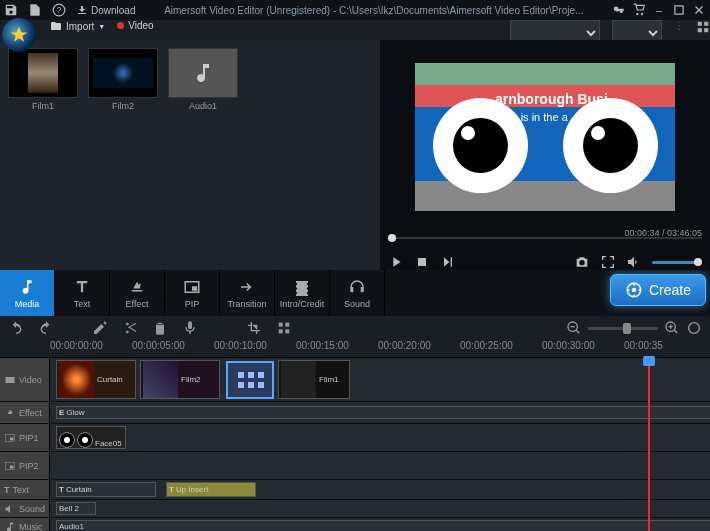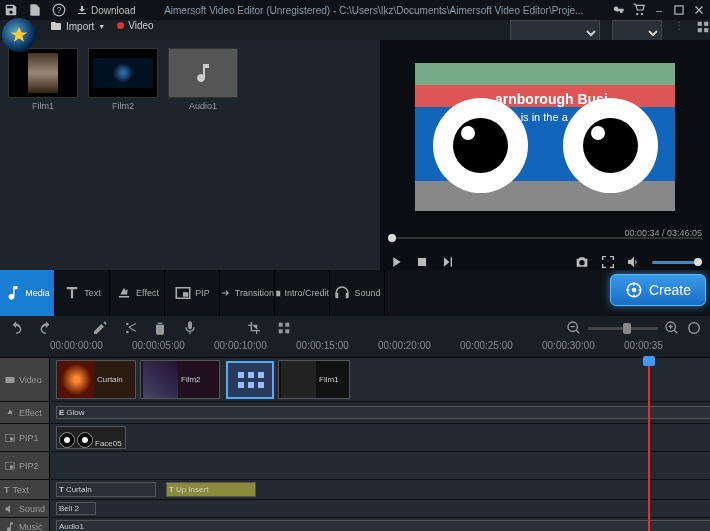--- a/index.html
+++ b/index.html
@@ -39,21 +39,21 @@
 .scrub-line{flex:1;height:2px;background:#333;position:relative}
 .scrub-dot{position:absolute;left:0;top:-3px;width:8px;height:8px;border-radius:50%;background:#ddd}
 .controls{height:28px;display:flex;align-items:flex-end;padding:0 8px;gap:8px}
 .ctrl-left{display:flex;gap:10px;align-items:center}
 .ctrl-mid{display:flex;gap:10px;align-items:center;margin-left:auto}
 .ctrl-btn{width:16px;height:16px;color:#bbb;cursor:pointer;display:flex;align-items:center;justify-content:center}
 .vol-track{width:50px;height:3px;background:#48b;position:relative;border-radius:2px}
 .vol-dot{position:absolute;right:0;top:-3px;width:8px;height:8px;border-radius:50%;background:#ddd}
 .time-disp{margin-left:auto;font-size:9px;color:#999;position:absolute;right:8px;top:-14px}
 .tabbar{height:46px;background:#0f1318;display:flex}
-.tab{width:55px;display:flex;flex-direction:row;align-items:center;justify-content:center;gap:3px;color:#aaa;font-size:9px;cursor:pointer;border-right:1px solid #000}
+.tab{width:55px;display:flex;flex-direction:column;align-items:center;justify-content:center;gap:3px;color:#aaa;font-size:9px;cursor:pointer;border-right:1px solid #000}
 .tab.active{background:#1a7dd4;color:#fff}
 .tab svg{width:18px;height:18px}
 .create-wrap{margin-left:auto;padding:4px}
 .create-btn{background:linear-gradient(#3a9ae8,#1a6dc4);border:1px solid #5bf;border-radius:6px;padding:6px 14px;color:#fff;font-size:14px;display:flex;align-items:center;gap:6px;cursor:pointer;box-shadow:0 0 8px rgba(80,180,255,0.6)}
 .create-btn svg{width:18px;height:18px}
 .toolbar{height:24px;background:#1a1f26;display:flex;align-items:center;padding:0 8px;gap:14px}
 .tool{width:16px;height:16px;color:#999;cursor:pointer;display:flex;align-items:center;justify-content:center}
 .zoom-area{margin-left:auto;display:flex;align-items:center;gap:6px}
 .zoom-track{width:70px;height:3px;background:#444;position:relative}
 .zoom-handle{position:absolute;left:35px;top:-4px;width:8px;height:11px;background:#888;border-radius:2px}

